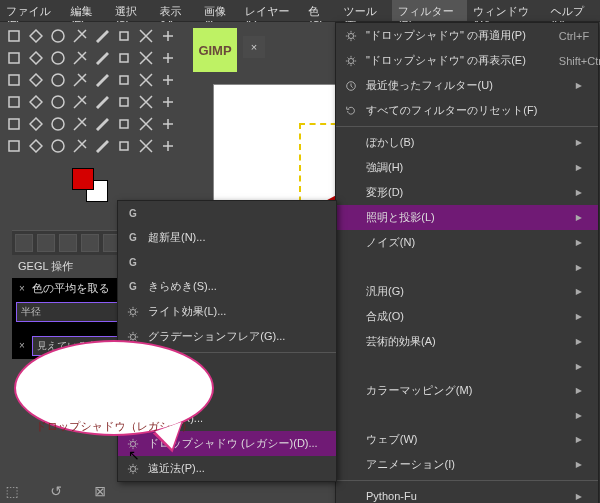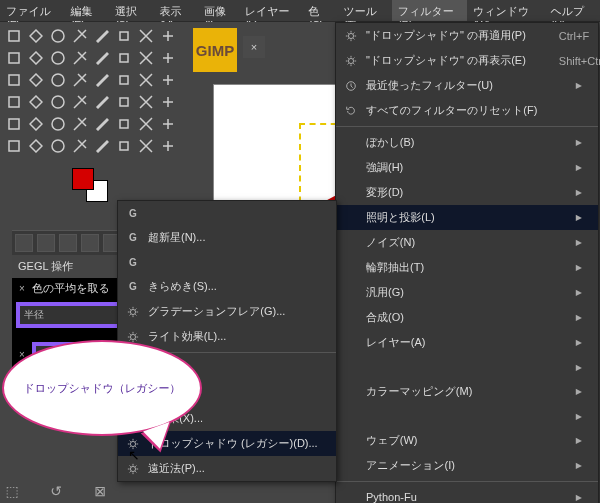--- a/index.html
+++ b/index.html
@@ -13,38 +13,38 @@
 .tool svg{width:14px;height:14px;stroke:#ccc;fill:none;stroke-width:1.5}
 .swatches{position:relative;width:40px;height:36px;margin:8px 0 0 72px}
 .swatch-fg{position:absolute;left:0;top:0;width:22px;height:22px;background:#d40000;border:1px solid #000;z-index:2}
 .swatch-bg{position:absolute;left:14px;top:12px;width:22px;height:22px;background:#fff;border:1px solid #000}
 .panel{position:absolute;left:12px;top:230px;width:140px;background:#000000;border-top:1px solid #555}
 .panel-tabs{display:flex;gap:4px;padding:3px;background:#383838}
 .ptab{width:18px;height:18px;background:#4a4a4a;border:1px solid #555}
 .panel-title{padding:4px 6px;font-size:11px;background:#444}
 .panel-row{display:flex;align-items:center;padding:3px 4px;gap:4px}
 .x{width:12px;height:12px;color:#aaa;text-align:center;line-height:12px;font-size:10px}
-.field{flex:1;background:#333;border:4px solid #8b5cf6;padding:2px 4px;color:#bbb;font-size:10px}
+.field{flex:1;background:#333;border:1px solid #8b5cf6;padding:2px 4px;color:#bbb;font-size:10px}
 .canvas-area{position:absolute;left:185px;top:22px;width:160px;height:200px;background:#454545}
-.gimp-tab{position:absolute;left:8px;top:6px;width:44px;height:44px;background:#eab308;display:flex;align-items:center;justify-content:center;color:#6a4a3a;font-weight:bold;font-size:15px}
+.gimp-tab{position:absolute;left:8px;top:6px;width:44px;height:44px;background:#bef264;display:flex;align-items:center;justify-content:center;color:#6a4a3a;font-weight:bold;font-size:13px}
 .tab-x{position:absolute;left:58px;top:14px;width:22px;height:22px;background:#4a4a4a;color:#ccc;text-align:center;line-height:22px}
 .canvas{position:absolute;left:28px;top:62px;width:132px;height:140px;background:#fff;border:1px solid #888}
 .sel{position:absolute;left:85px;top:38px;width:80px;height:90px;border:2px dashed #e8c800}
 .redcircle{position:absolute;left:96px;top:108px;width:80px;height:80px;background:#c00000;border-radius:50%}
 .menu{position:absolute;background:#383838;border:1px solid #222;box-shadow:2px 2px 6px rgba(0,0,0,.5)}
 .menu-item{display:flex;align-items:center;padding:5px 16px 5px 8px;gap:8px;cursor:pointer;white-space:nowrap}
-.menu-item.hl{background:#0f172a}
+.menu-item.hl{background:#701a75}
 .menu-item .ic{width:14px;height:14px;flex-shrink:0;color:#bbb;display:flex;align-items:center;justify-content:center}
 .menu-item .lbl{flex:1;color:#ddd}
 .menu-item .sc{color:#aaa;margin-left:25px}
 .menu-item .arr{color:#aaa;margin-left:auto}
 .menu-sep{height:1px;background:#555;margin:3px 0}
 .m1{left:335px;top:22px;width:264px}
 .m2{left:117px;top:200px;width:220px}
-.bubble{position:absolute;left:2px;top:340px;width:200px;height:96px;background:#fff;border:2px solid #d63384;border-radius:50%;display:flex;align-items:center;justify-content:center;color:#4c1d95;font-size:13px;z-index:10}
+.bubble{position:absolute;left:14px;top:340px;width:200px;height:96px;background:#fff;border:2px solid #d63384;border-radius:50%;display:flex;align-items:flex-end;justify-content:center;color:#7f1d1d;font-size:13px;z-index:10}
 .bubble:after{content:"";position:absolute;right:26px;bottom:-14px;width:0;height:0;border-left:10px solid transparent;border-right:18px solid transparent;border-top:22px solid #fff;transform:rotate(-20deg)}
 .bubble:before{content:"";position:absolute;right:24px;bottom:-18px;width:0;height:0;border-left:12px solid transparent;border-right:20px solid transparent;border-top:25px solid #d63384;transform:rotate(-20deg)}
 .cursor{position:absolute;left:128px;top:447px;z-index:20;font-size:14px;color:#000}
 .bottom-icons{position:absolute;left:4px;bottom:4px;display:flex;gap:28px}
 .bottom-icons div{width:16px;height:16px;color:#aaa;font-size:14px;text-align:center}
 </style>
 </head>
 <body>
 
 <div class="menubar" id="menubar">
@@ -402,36 +402,35 @@
       <span class="lbl">照明と投影(L)</span>
       <span class="arr" style="font-size: 8px;">▶</span>
     </div>
     <div class="menu-item">
       <span class="ic"></span>
       <span class="lbl">ノイズ(N)</span>
       <span class="arr" style="font-size: 8px;">▶</span>
     </div>
     <div class="menu-item">
       <span class="ic"></span>
-      <span class="lbl">輪郭抽出(T)</span>
       <span class="arr" style="font-size: 8px;">▶</span>
     </div>
     <div class="menu-item">
       <span class="ic"></span>
       <span class="lbl">汎用(G)</span>
       <span class="arr" style="font-size: 8px;">▶</span>
     </div>
     <div class="menu-item">
       <span class="ic"></span>
       <span class="lbl">合成(O)</span>
       <span class="arr" style="font-size: 8px;">▶</span>
     </div>
     <div class="menu-item">
       <span class="ic"></span>
-      <span class="lbl">レイヤー(A)</span>
+      <span class="lbl">芸術的効果(A)</span>
       <span class="arr" style="font-size: 8px;">▶</span>
     </div>
     <div class="menu-item">
       <span class="ic"></span>
       <span class="arr" style="font-size: 8px;">▶</span>
     </div>
     <div class="menu-item">
       <span class="ic"></span>
       <span class="lbl">カラーマッピング(M)</span>
       <span class="arr" style="font-size: 8px;">▶</span>
@@ -480,30 +479,30 @@
       </span>
       <span class="lbl">きらめき(S)...</span>
     </div>
     <div class="menu-item">
       <span class="ic">
         <svg viewBox="0 0 14 14" width="12" height="12">
           <circle cx="7" cy="7" r="3" fill="none" stroke="#bbb"></circle>
           <path d="M7 1v2M7 11v2M1 7h2M11 7h2M3 3l1.4 1.4M9.6 9.6L11 11M11 3L9.6 4.4M4.4 9.6L3 11" stroke="#bbb"></path>
         </svg>
       </span>
-      <span class="lbl">グラデーションフレア(G)...</span>
+      <span class="lbl">ライト効果(L)...</span>
     </div>
     <div class="menu-item">
       <span class="ic">
         <svg viewBox="0 0 14 14" width="12" height="12">
           <circle cx="7" cy="7" r="3" fill="none" stroke="#bbb"></circle>
           <path d="M7 1v2M7 11v2M1 7h2M11 7h2M3 3l1.4 1.4M9.6 9.6L11 11M11 3L9.6 4.4M4.4 9.6L3 11" stroke="#bbb"></path>
         </svg>
       </span>
-      <span class="lbl">ライト効果(L)...</span>
+      <span class="lbl">グラデーションフレア(G)...</span>
     </div>
     <div class="menu-sep"></div>
     <div class="menu-item">
       <span class="ic"></span>
       <span class="lbl">ウ(D)...</span>
     </div>
     <div class="menu-item">
       <span class="ic"></span>
       <span class="lbl">ウ(L)...</span>
     </div>

